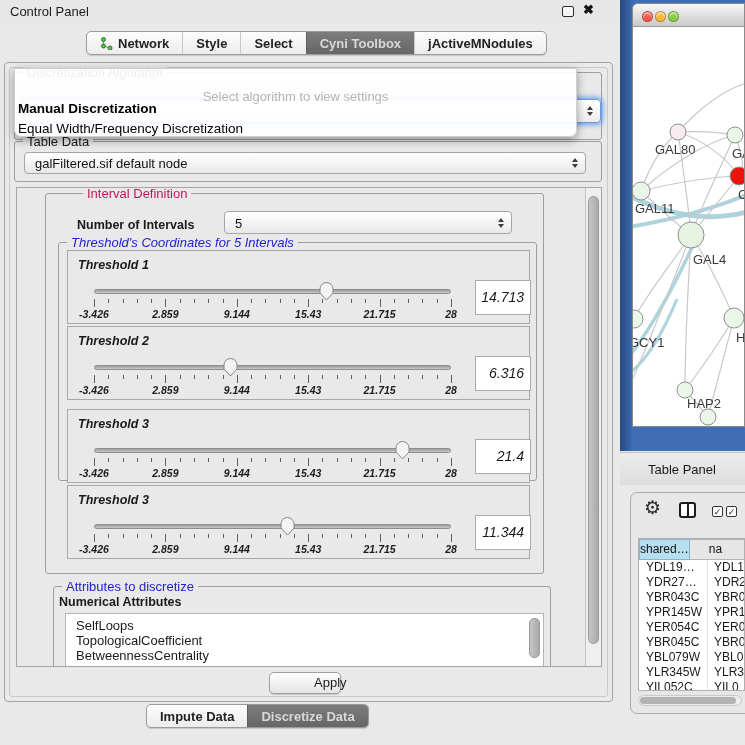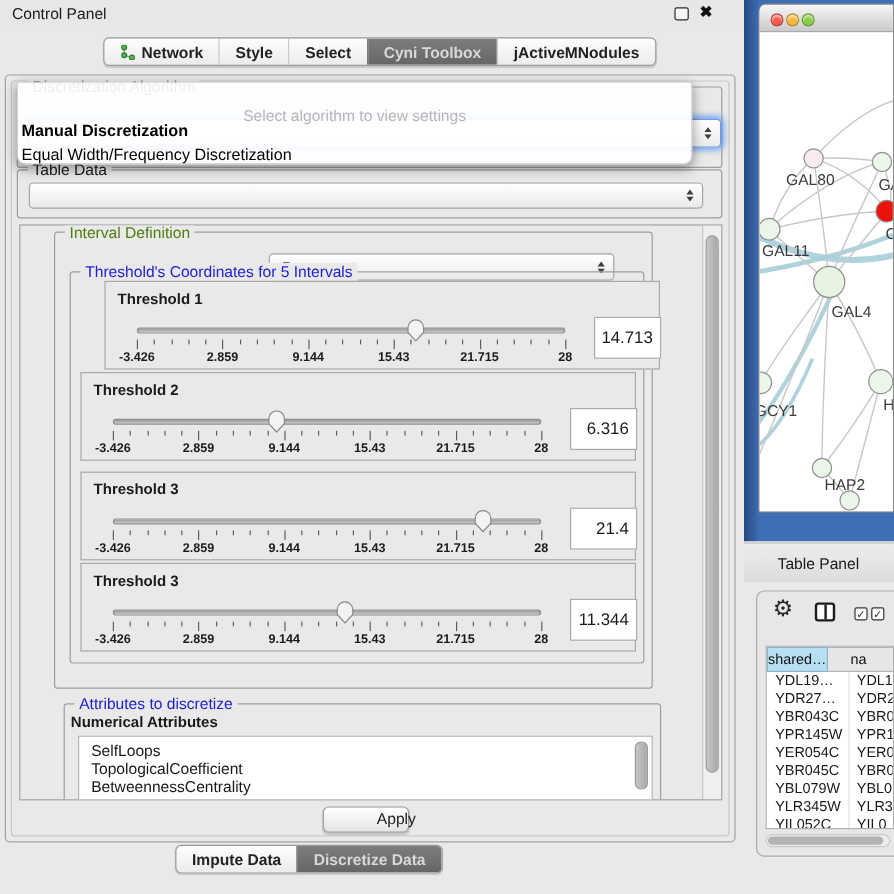--- a/index.html
+++ b/index.html
@@ -19,21 +19,21 @@
   .seg + .seg { border-left:1px solid #c9c9c9; }
   .seg.sel { background:linear-gradient(#7d7d7d,#666666); color:#d9d9d9; border-left:1px solid #5e5e5e; }
   #top-tabs { left:86px; top:31px; z-index:3; }
   #bottom-tabs { left:146px; top:704px; z-index:3; }
 
   #outer-panel { position:absolute; left:4px; top:62px; width:609px; height:640px; border:1px solid #a2a2a2; border-radius:4px; background:#eaeaea; }
   #inner-panel { position:absolute; left:9px; top:67px; width:599px; height:630px; border:1px solid #c9c9c9; border-radius:3px; background:#e9e9e9; }
 
   .groupbox { position:absolute; border:1px solid #9e9e9e; border-radius:3px; }
   .grouptitle { position:absolute; top:-8px; left:8px; padding:0 4px; background:#e9e9e9; font-size:13px; }
-  .gt-green { color:#4d7c0f; }
+  .gt-green { color:#be185d;margin-left:29px; }
   .gt-blue  { color:#2222cc; }
 
   #disc-group { left:14px; top:72px; width:588px; height:68px; }
   #disc-combo { position:absolute; left:24px; top:99px; width:577px; height:24px; border:1px solid #6f9ae0; border-radius:4px;
     background:linear-gradient(#ffffff,#ececec); box-shadow:0 0 5px 2px rgba(88,150,240,.85); z-index:5; }
   #algo-popup { position:absolute; left:14px; top:68px; width:563px; height:69px; background:rgba(255,255,255,.93);
     border:1px solid #cfcfcf; border-radius:2px 2px 7px 7px; box-shadow:0 3px 10px rgba(0,0,0,.38); z-index:10; }
   #popup-prompt { position:absolute; left:0; top:20px; width:100%; text-align:center; font-size:13px; color:#b5b5b5; }
   .popup-item { position:absolute; left:3px; font-size:13.5px; color:#000; white-space:nowrap; }
   #popup-item-0 { top:32px; font-weight:bold;text-align:center; }
@@ -50,21 +50,21 @@
   #tabledata-combo { left:24px; top:152px; width:562px; height:22px; }
 
   #scroll-panel { position:absolute; left:16px; top:187px; width:586px; height:480px; border:1px solid #a5a5a5; background:#e9e9e9; overflow:hidden; }
   #vscroll { position:absolute; right:0; top:0; width:16px; height:478px; background:#efefef; border-left:1px solid #c4c4c4; }
   #vscroll .thumb { position:absolute; left:2px; top:8px; width:11px; height:448px; border-radius:6px;
     background:linear-gradient(90deg,#c6c6c6,#a9a9a9); border:1px solid #9a9a9a; }
 
   #interval-group { left:28px; top:5px; width:499px; height:381px; }   
   #noi-label { position:absolute; left:31px; top:24px; font-size:12.5px; font-weight:bold; }
   #noi-combo { left:178px; top:17px; width:288px; height:23px; }
-  #thresh-group { position:absolute; left:12px; top:32px; width:479px; height:327px; }
+  #thresh-group { position:absolute; left:12px; top:48px; width:479px; height:239px;font-style:italic; }
 
   .threshold-row { position:absolute; left:8px; width:463px; height:74px; border:1px solid #a8a8a8; background:#e9e9e9; }
   .th-label { position:absolute; left:10px; top:7px; font-size:12.5px; font-weight:bold; }
   .slider { position:absolute; left:26px; top:0; width:357px; height:74px; }
   .track { position:absolute; left:0; top:38px; width:357px; height:5px; border-radius:3px;
     background:linear-gradient(#9b9b9b,#c9c9c9); border:1px solid #8f8f8f; }
   .thumb-svg { position:absolute; top:30px; width:15px; height:20px; }
   .ticks { position:absolute; left:0; top:48px; width:357px; height:9px; }
   .tick { position:absolute; top:0; width:1px; background:#5f5f5f; }
   .tick.minor { height:4px; }
@@ -174,41 +174,42 @@
   <div id="algo-popup">
     <div id="popup-prompt">Select algorithm to view settings</div>
     <div id="popup-item-0" class="popup-item">Manual Discretization</div>
     <div id="popup-item-1" class="popup-item">Equal Width/Frequency Discretization</div>
   </div>
 
   <div id="tabledata-group" class="groupbox">
     <span class="grouptitle">Table Data</span>
   </div>
   <div id="tabledata-combo" class="mac-combo">
+    <span class="val">galFiltered.sif default node</span>
     <span class="arrows">
         <i class="up"></i>
         <i class="down"></i>
       </span>
   </div>
 
   <div id="scroll-panel">
     <div id="interval-group" class="groupbox">
       <span class="grouptitle gt-green">Interval Definition</span>
       <span id="noi-label">Number of Intervals</span>
       <div id="noi-combo" class="mac-combo">
         <span class="val">5</span>
         <span class="arrows">
             <i class="up"></i>
             <i class="down"></i>
           </span>
       </div>
       <div id="thresh-group" class="groupbox">
         <span class="grouptitle gt-blue">Threshold's Coordinates for 5 Intervals</span>
         <div id="threshold-list">
-            <div class="threshold-row" style="top: 7px; margin-left: 20px;">
+            <div class="threshold-row" style="top: 7px;">
     <span class="th-label">Threshold 1</span>
     <div class="slider">
       <div class="track"></div>
       <svg class="thumb-svg" viewBox="0 0 15 20" width="15" height="20" style="left: 224.559px;">
         <path d="M1,8 A6.5,6.5 0 0 1 14,8 L14,12 L7.5,19 L1,12 Z" fill="#f3f3f3" stroke="#878787" stroke-width="1"></path>
       </svg>
       <div class="ticks">
                   <div class="tick major" style="left: 0px;"></div>
                   <div class="tick minor" style="left: 14.28px;"></div>
                   <div class="tick minor" style="left: 28.56px;"></div>

